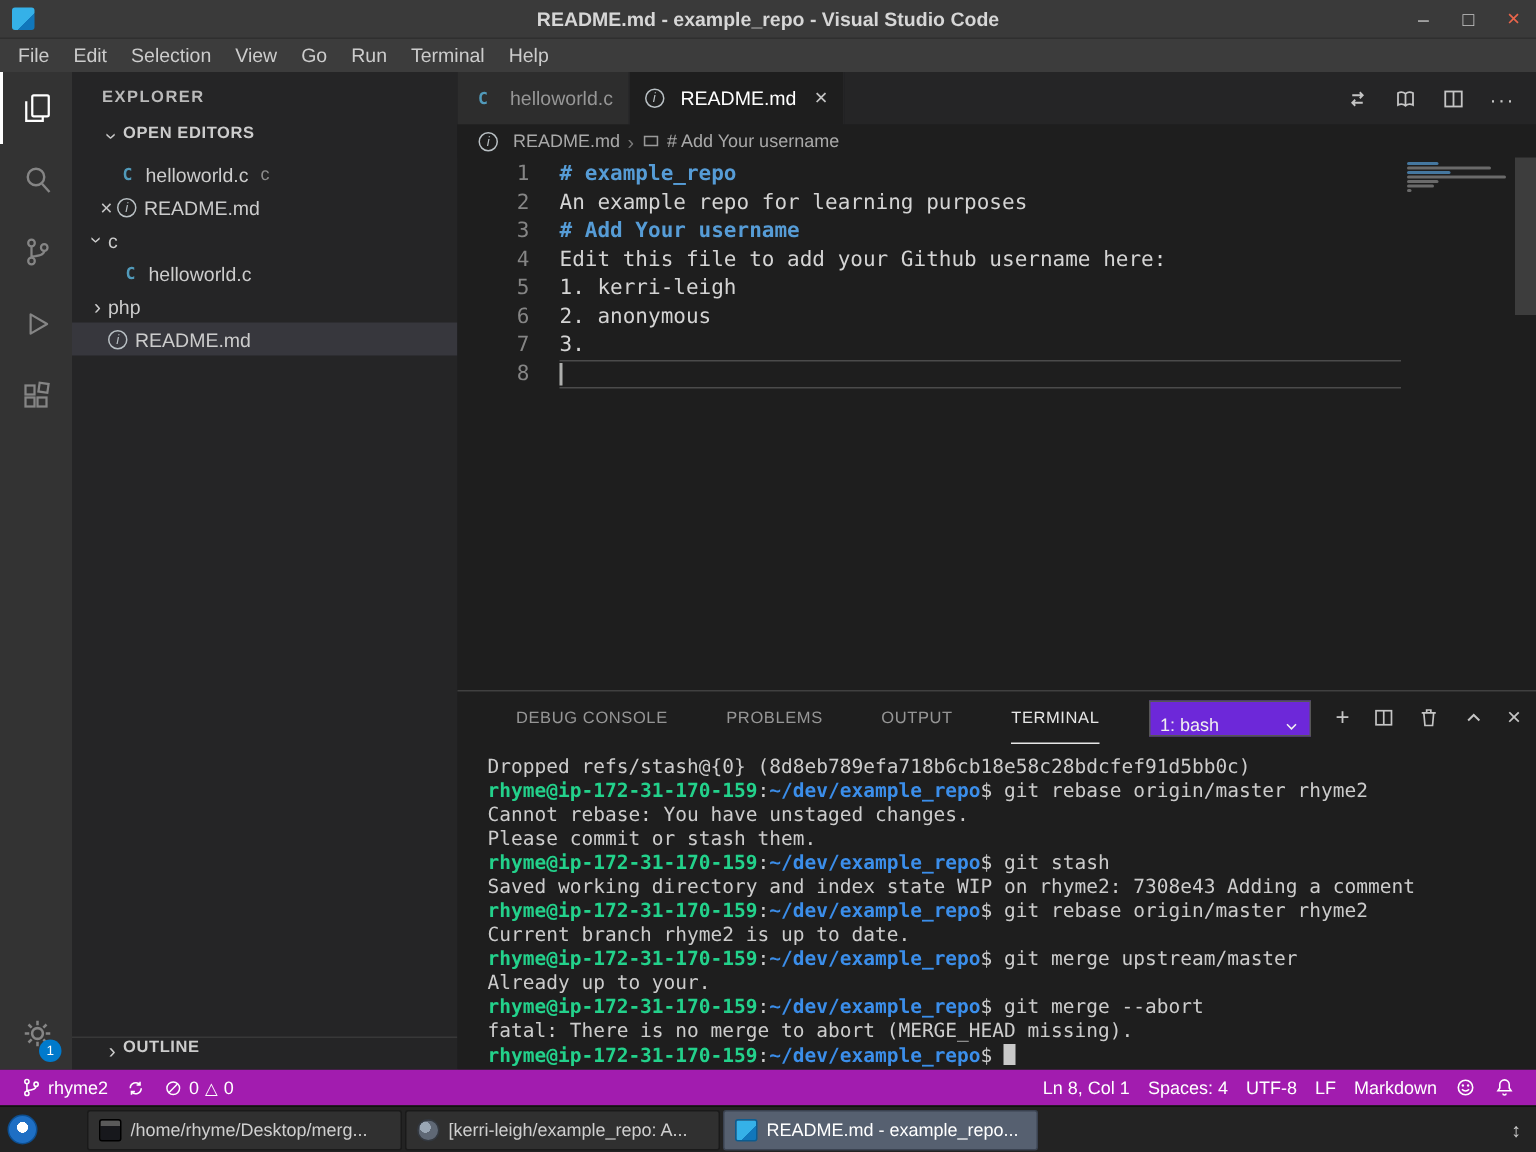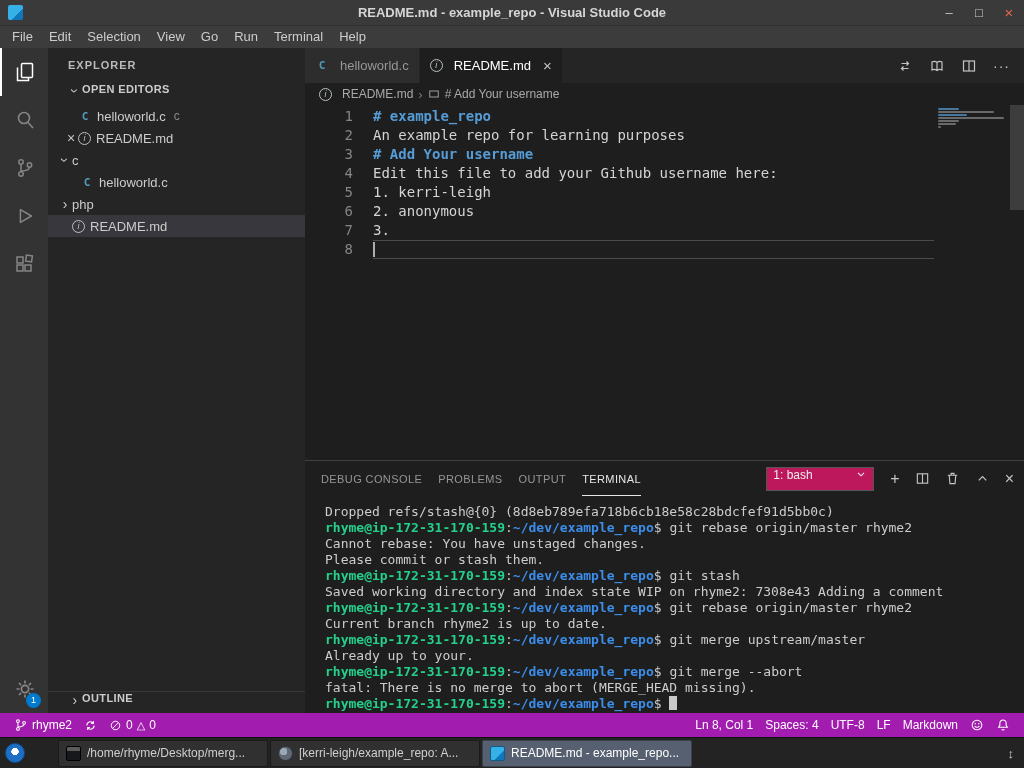--- a/index.html
+++ b/index.html
@@ -72,23 +72,23 @@
   .code-line.current { border-top: 1px solid #4b4b4b; border-bottom: 1px solid #4b4b4b; }
   .cursor { display: inline-block; width: 2px; height: 15px; background: #aeafad; margin-top: 1px; }
   .minimap { position: absolute; top: 3px; right: 16px; width: 70px; cursor: pointer; }
   .mm-line { height: 2px; margin-bottom: 1px; border-radius: 1px; opacity: .7; }
   .vscroll { position: absolute; top: 0; right: 0; width: 14px; height: 100%; }
   .vscroll .thumb { width: 14px; height: 105px; background: rgba(121,121,121,0.35); cursor: pointer; }
 
   
   .panel { height: 253px; border-top: 1px solid rgba(128,128,128,0.35); display: flex; flex-direction: column; }
   .panel-header { height: 35px; display: flex; align-items: center; padding: 0 10px 0 16px; }
-  .panel-tab { margin-right: 16px; height: 34px; line-height: 34px; font-size: 11px; letter-spacing: .4px; color: #969696; border-bottom: 1px solid transparent; cursor: pointer; }
+  .panel-tab { margin-right: 16px; height: 34px; line-height: 34px; font-size: 11px; letter-spacing: .4px; color: #969696; border-bottom: 1px solid transparent; cursor: pointer; margin-left: 23px; }
   .panel-tab.active { color: #e7e7e7; border-bottom-color: #e7e7e7; }
-  .shell-select { margin-left: auto; width: 108px; height: 24px; background: #be185d; border: 1px solid #565656; color: #f0f0f0; font-size: 12px; display: flex; align-items: flex-start; justify-content: space-between; padding: 0 6px; cursor: pointer; }
+  .shell-select { margin-left: auto; width: 108px; height: 24px; background: #6d28d9; border: 1px solid #565656; color: #f0f0f0; font-size: 12px; display: flex; align-items: flex-end; justify-content: space-between; padding: 0 6px; cursor: pointer; }
   .panel-icons { display: flex; align-items: center; gap: 15px; margin-left: 16px; color: #c5c5c5; }
   .p-icon { cursor: pointer; font-size: 16px; line-height: 16px; }
 
   .terminal { flex: 1; padding: 8px 0 0 20px; font-family: "DejaVu Sans Mono", monospace; font-size: 13px; line-height: 16px; color: #cccccc; overflow: hidden; cursor: text; }
   .t-line { height: 16px; white-space: pre; }
   .t-user { color: #23d18b; font-weight: bold; }
   .t-path { color: #3b8eea; font-weight: bold; }
   .t-cursor { display: inline-block; width: 8px; height: 14px; background: #c9c9c9; vertical-align: -2px; }
 
   

